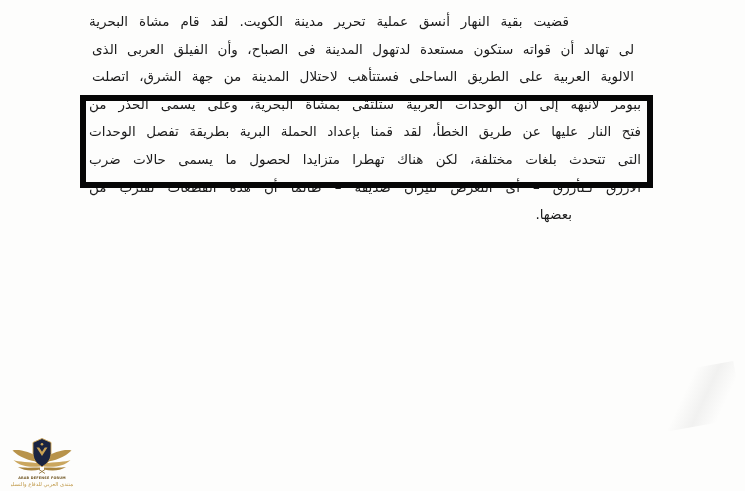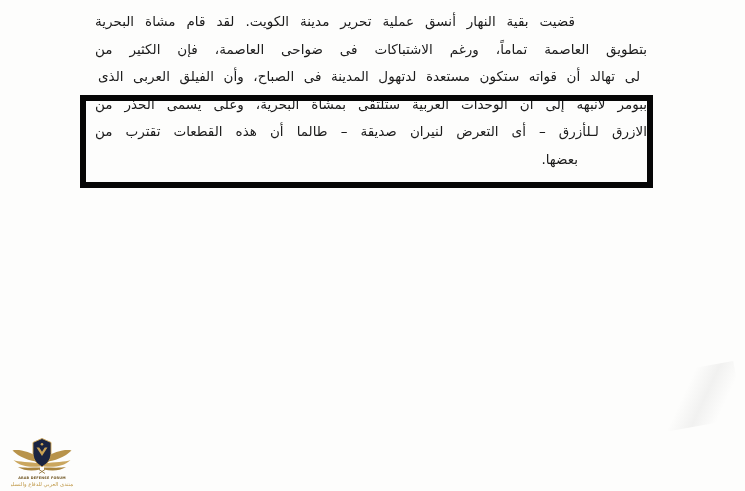--- a/index.html
+++ b/index.html
@@ -2,21 +2,21 @@
 <html lang="ar"><head>
 <meta charset="utf-8">
 <style>
   html,body{margin:0;padding:0;background:#ffffff;}
   .page{
     position:relative;width:745px;height:491px;overflow:hidden;
     background:#fdfdfc;
     font-family:"DejaVu Sans", sans-serif;
   }
   .text-block{
-    position:absolute;top:8px;right:98px;width:552px;
+    position:absolute;top:8px;right:104px;width:552px;
     direction:rtl;
   }
   .line{
     height:27.6px;line-height:27.6px;
     font-size:13.5px;color:#1b1b1b;
     direction:rtl;white-space:nowrap;
     text-align:justify;text-align-last:justify;
     letter-spacing:0.1px;
   }
   .line.indent{margin-right:72px;}
@@ -35,23 +35,25 @@
   .watermark{position:absolute;left:11px;top:436px;width:62px;height:54px;}
   .watermark svg{display:block;width:100%;height:100%;}
 </style>
 </head>
 <body>
 
 <div class="page">
 
   <div class="text-block">
     <div class="line indent">قضيت بقية النهار أنسق عملية تحرير مدينة الكويت. لقد قام مشاة البحرية</div>
-    <div class="line">بتطويق العاصمة تماماً، ورغم الاشتباكات فى ضواحى العاصمة، فإن الكثير من</div>
     <div class="line boxed">لى تهالد أن قواته ستكون مستعدة لدتهول المدينة فى الصباح، وأن الفيلق العربى الذى</div>
+    <div class="line boxed">الالوية العربية على الطريق الساحلى فستتأهب لاحتلال المدينة من جهة الشرق، اتصلت</div>
     <div class="line">ببومر لانبهه إلى أن الوحدات العربية ستلتقى بمشاة البحرية، وعلى يسمى الحذر من</div>
+    <div class="line">فتح النار عليها عن طريق الخطأ، لقد قمنا بإعداد الحملة البرية بطريقة تفصل الوحدات</div>
+    <div class="line">التى تتحدث بلغات مختلفة، لكن هناك تهطرا متزايدا لحصول ما يسمى حالات ضرب</div>
     <div class="line">الازرق لـلأزرق – أى التعرض لنيران صديقة – طالما أن هذه القطعات تقترب من</div>
     <div class="line last">بعضها.</div>
   </div>
 
   <div class="highlight-box"></div>
 
   <div class="smudge"></div>
 
   <div class="watermark">
     <svg viewBox="0 0 62 54" xmlns="http://www.w3.org/2000/svg">

